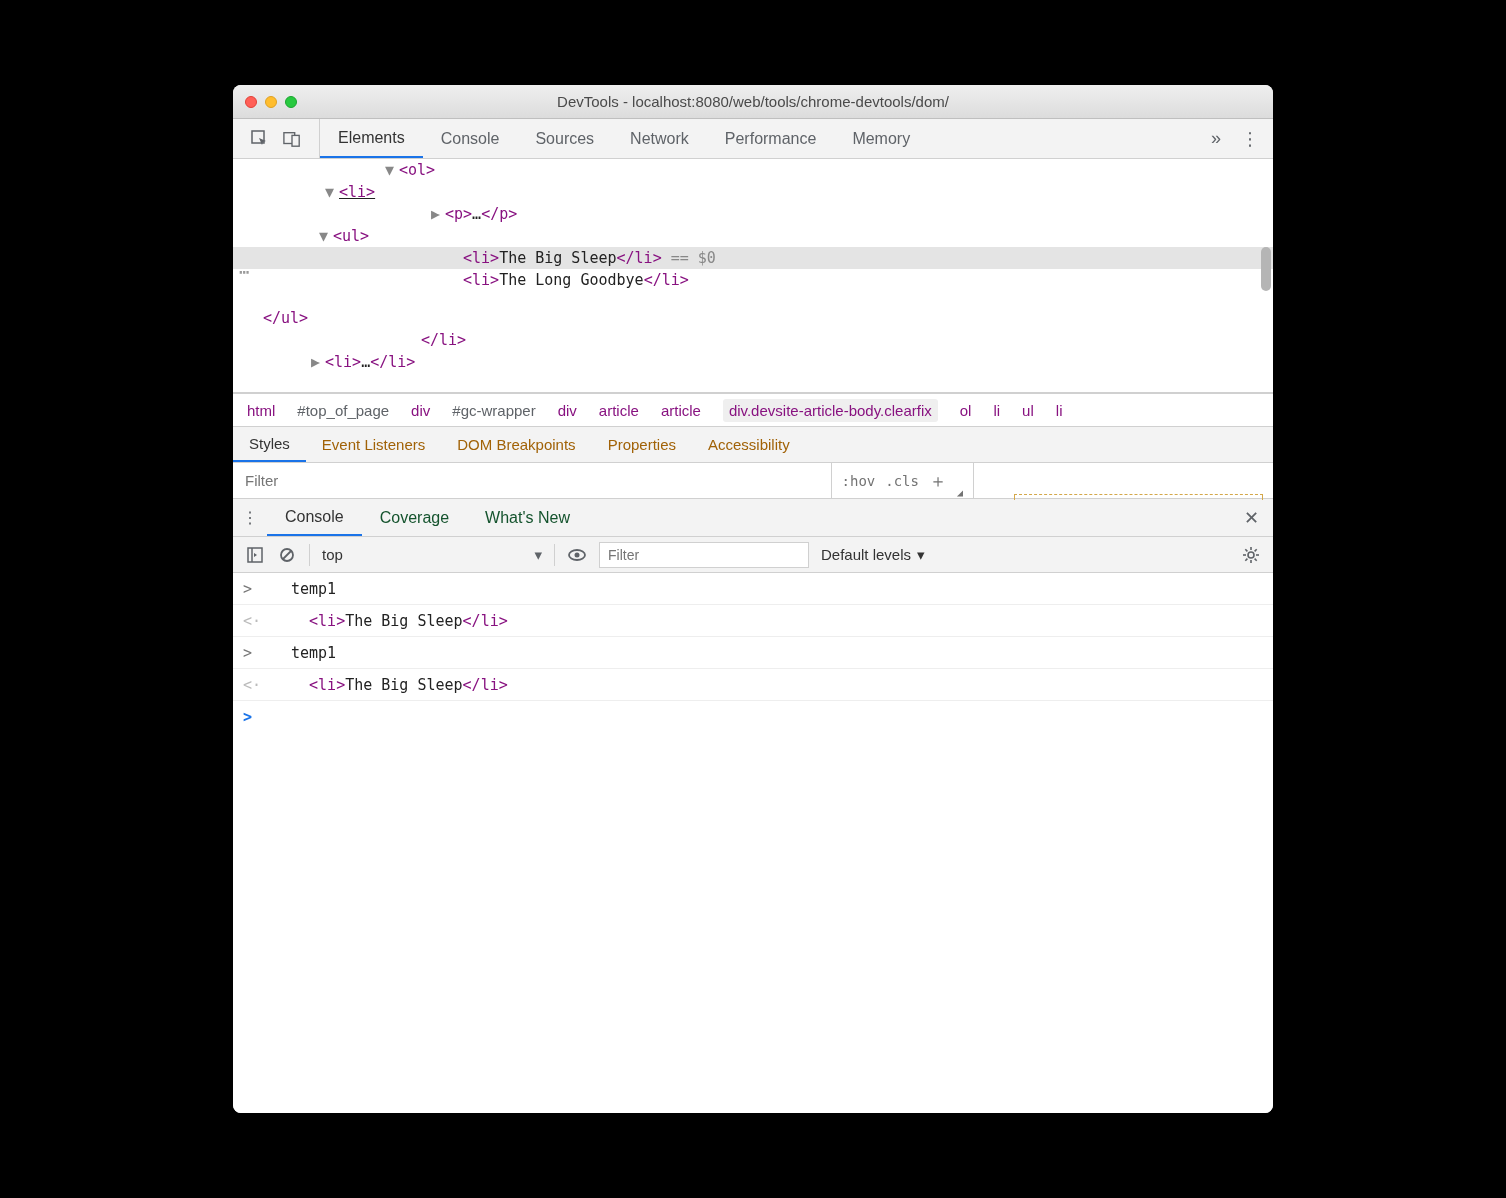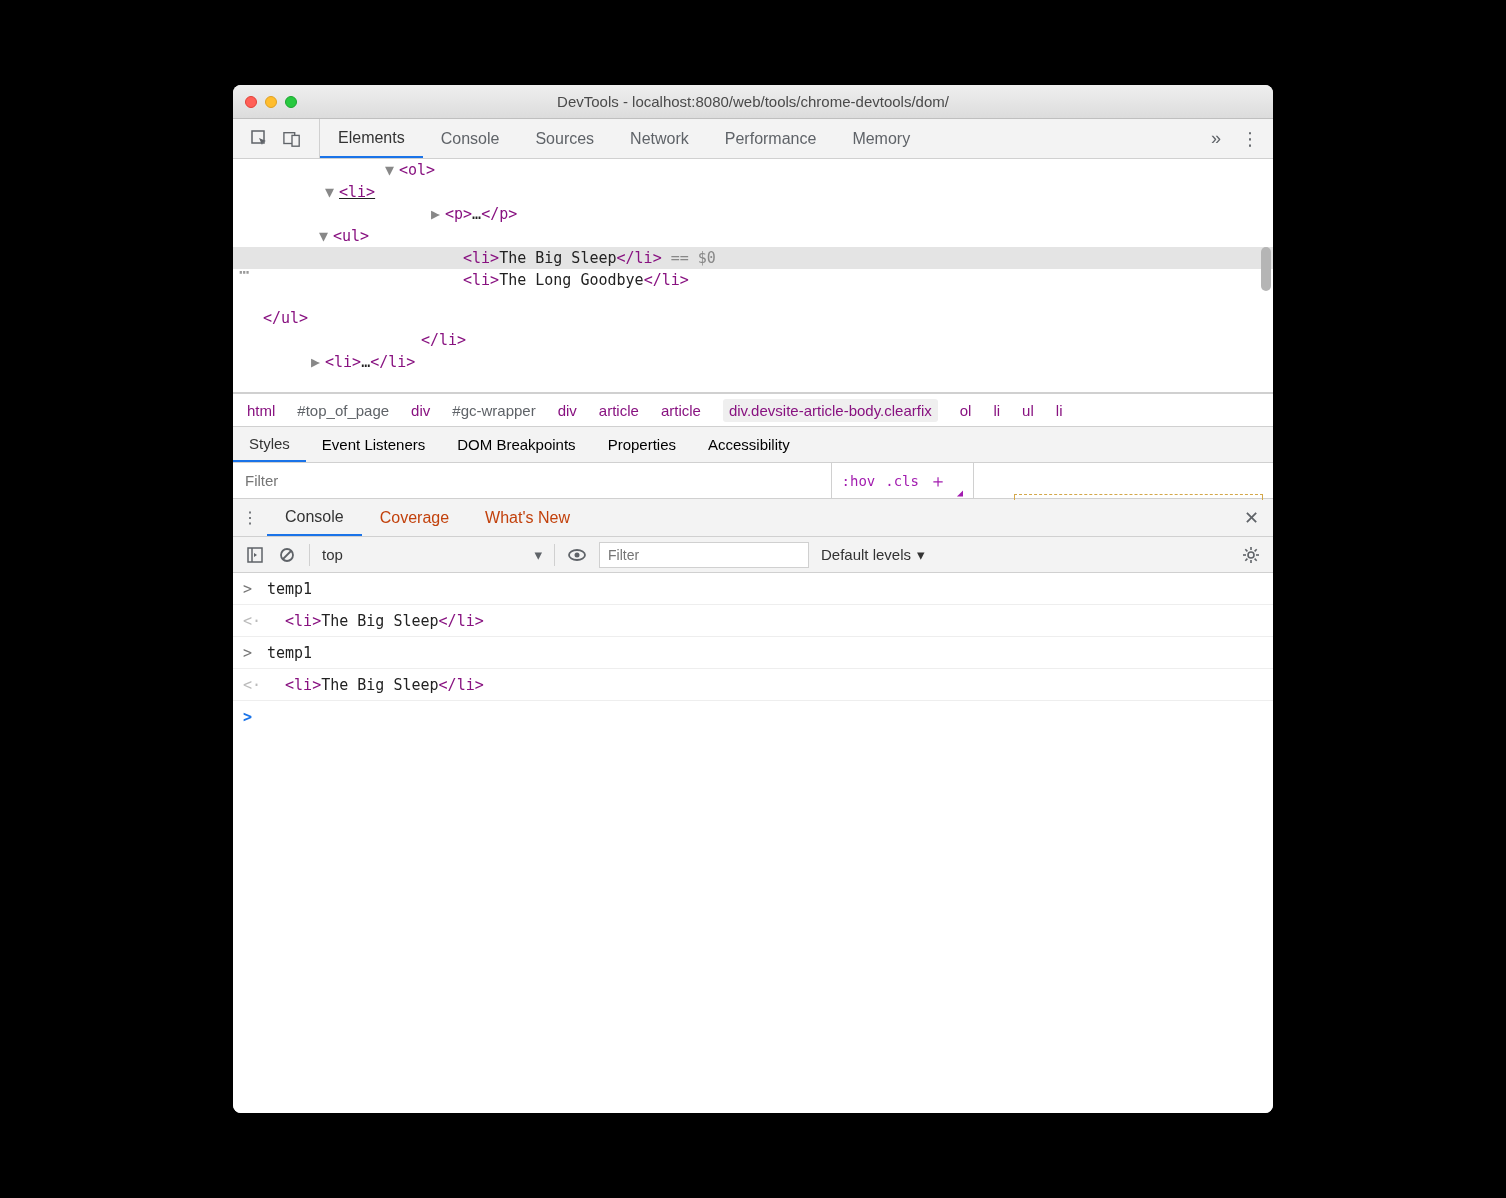--- a/index.html
+++ b/index.html
@@ -70,50 +70,50 @@
   .breadcrumb {
     height: 34px; border-top:1px solid #d0d0d0; border-bottom:1px solid #d0d0d0;
     display:flex; align-items:center; gap:22px; padding:0 14px; font-size:15px;
     background:#fff;
   }
   .breadcrumb .bc { color:#881280; cursor:pointer;text-align:center; }
   .breadcrumb .bc.gray { color:#5f6368; }
   .breadcrumb .bc.hl { background:#efefef; padding:3px 6px; border-radius:3px; }
 
   .subtabs { height:36px; display:flex; align-items:stretch; background:#f3f3f3; border-bottom:1px solid #d0d0d0; }
-  .subtab { padding:0 16px; font-size:15px; color:#000000; display:flex; align-items:center; cursor:pointer; }
+  .subtab { padding:0 16px; font-size:15px; color:#a16207; display:flex; align-items:center; cursor:pointer; }
   .subtab.active { color:#333; border-bottom:2px solid #1a73e8; }
 
   .filterbar { height:36px; display:flex; align-items:center; border-bottom:1px solid #d0d0d0; background:#fff; }
   .filterbar input { border:none; outline:none; flex:1; padding:0 12px; font-size:15px; color:#333; height:100%;}
-  .filterbar .seg { border-left:1px solid #d0d0d0; height:100%; display:flex; align-items:center; padding:0 10px; font-family:Menlo,monospace; font-size:14px; color:#a21caf; gap:10px; }
+  .filterbar .seg { border-left:1px solid #d0d0d0; height:100%; display:flex; align-items:center; padding:0 10px; font-family:Menlo,monospace; font-size:14px; color:#737373; gap:10px; }
   .filterbar .plus { font-size:18px; }
   .filterbar .right-empty { flex:0 0 300px; border-left:1px solid #d0d0d0; height:100%; position:relative; }
   .dashed-box { position:absolute; left:40px; right:10px; bottom:-2px; height:6px; border:1.5px dashed #d4a84a; border-bottom:none; }
 
   .drawer-tabs { height:38px; display:flex; align-items:stretch; border-bottom:1px solid #d0d0d0; background:#f3f3f3; }
   .drawer-tabs .kebab2 { width:34px; display:flex; align-items:center; justify-content:center; color:#5f6368; }
-  .drawer-tabs .dtab { padding:0 18px; font-size:16px; color:#c2410c; display:flex; align-items:center; cursor:pointer; }
+  .drawer-tabs .dtab { padding:0 18px; font-size:16px; color:#14532d; display:flex; align-items:center; cursor:pointer; }
   .drawer-tabs .dtab.active { color:#333; border-bottom:2px solid #1a73e8; }
   .drawer-tabs .close { margin-left:auto; padding:0 14px; display:flex; align-items:center; color:#5f6368; font-size:18px; cursor:pointer; }
 
   .console-toolbar { height:36px; background:#f3f3f3; border-bottom:1px solid #d0d0d0; display:flex; align-items:center; gap:12px; padding:0 12px; }
   .ct-icon { width:20px; height:20px; display:flex; align-items:center; justify-content:center; color:#5f6368; }
   .ct-sep { width:1px; height:22px; background:#d0d0d0; }
   .ctx { display:flex; align-items:center; gap:1px; color:#333; font-size:15px; width:220px; }
   .ctx .caret { color:#5f6368; margin-left:auto; }
   .cfilter { background:#fff; border:1px solid #d0d0d0; height:26px; width:210px; padding:0 8px; font-size:14px; outline:none;}
   .levels { color:#333; font-size:15px; display:flex; align-items:center; gap:6px; }
   .gear { margin-left:auto; color:#5f6368; }
 
   .console-body { flex:1; background:#fff; font-family:Menlo,Consolas,monospace; font-size:15px; }
   .crow { display:flex; align-items:center; height:32px; padding:0 10px; border-bottom:1px solid #eee; gap:10px; }
   .crow .arrow { color:#777; width:14px; }
   .crow .arrow.ret { color:#bbb; }
-  .crow .body-text { color:#222; }
+  .crow .body-text { color:#222;margin-left:24px; }
   .prompt-row { display:flex; align-items:center; height:32px; padding:0 10px; }
   .prompt-row .pr { color:#1a73e8; font-weight:bold; }
 
   svg { display:block; }
 </style>
 </head>
 <body>
 
 <div class="window">
 

